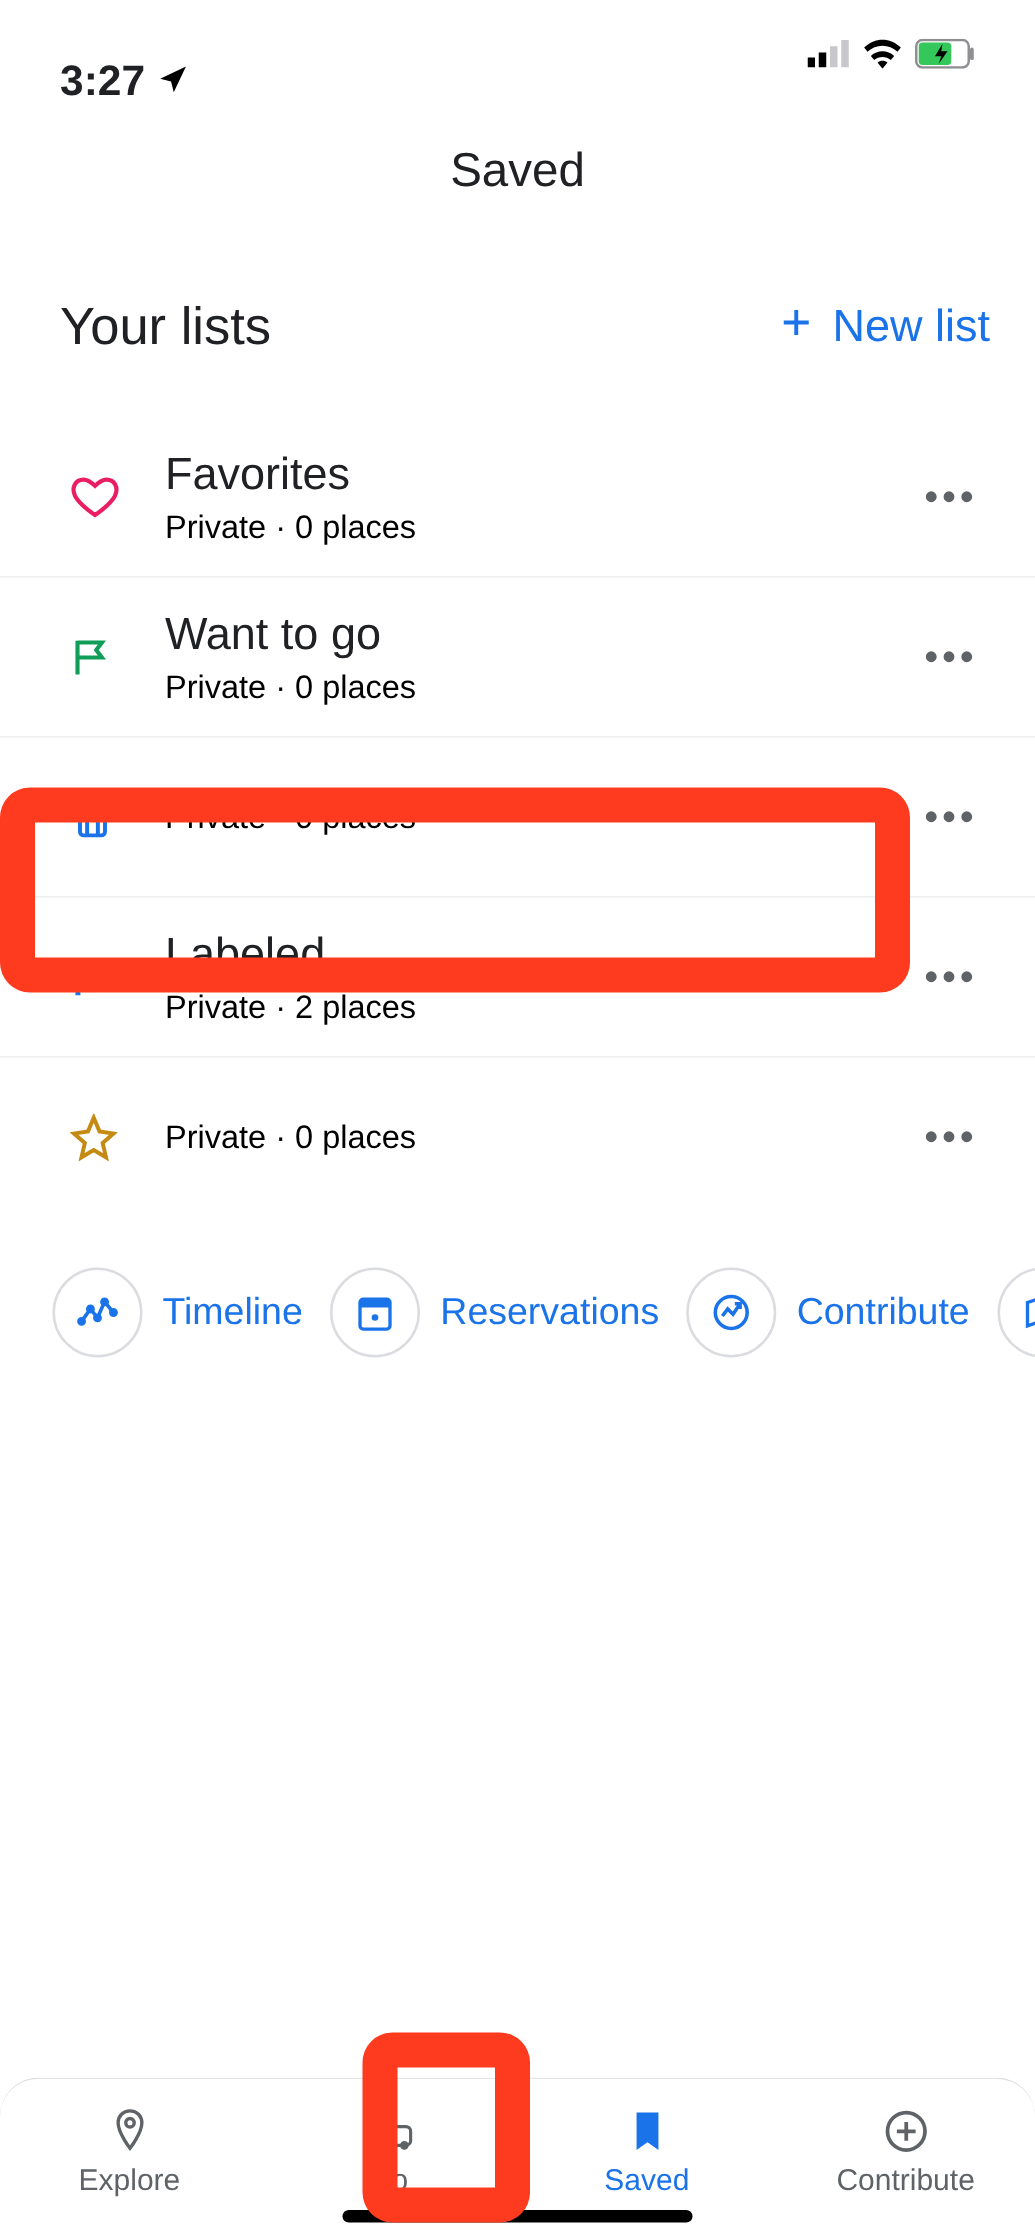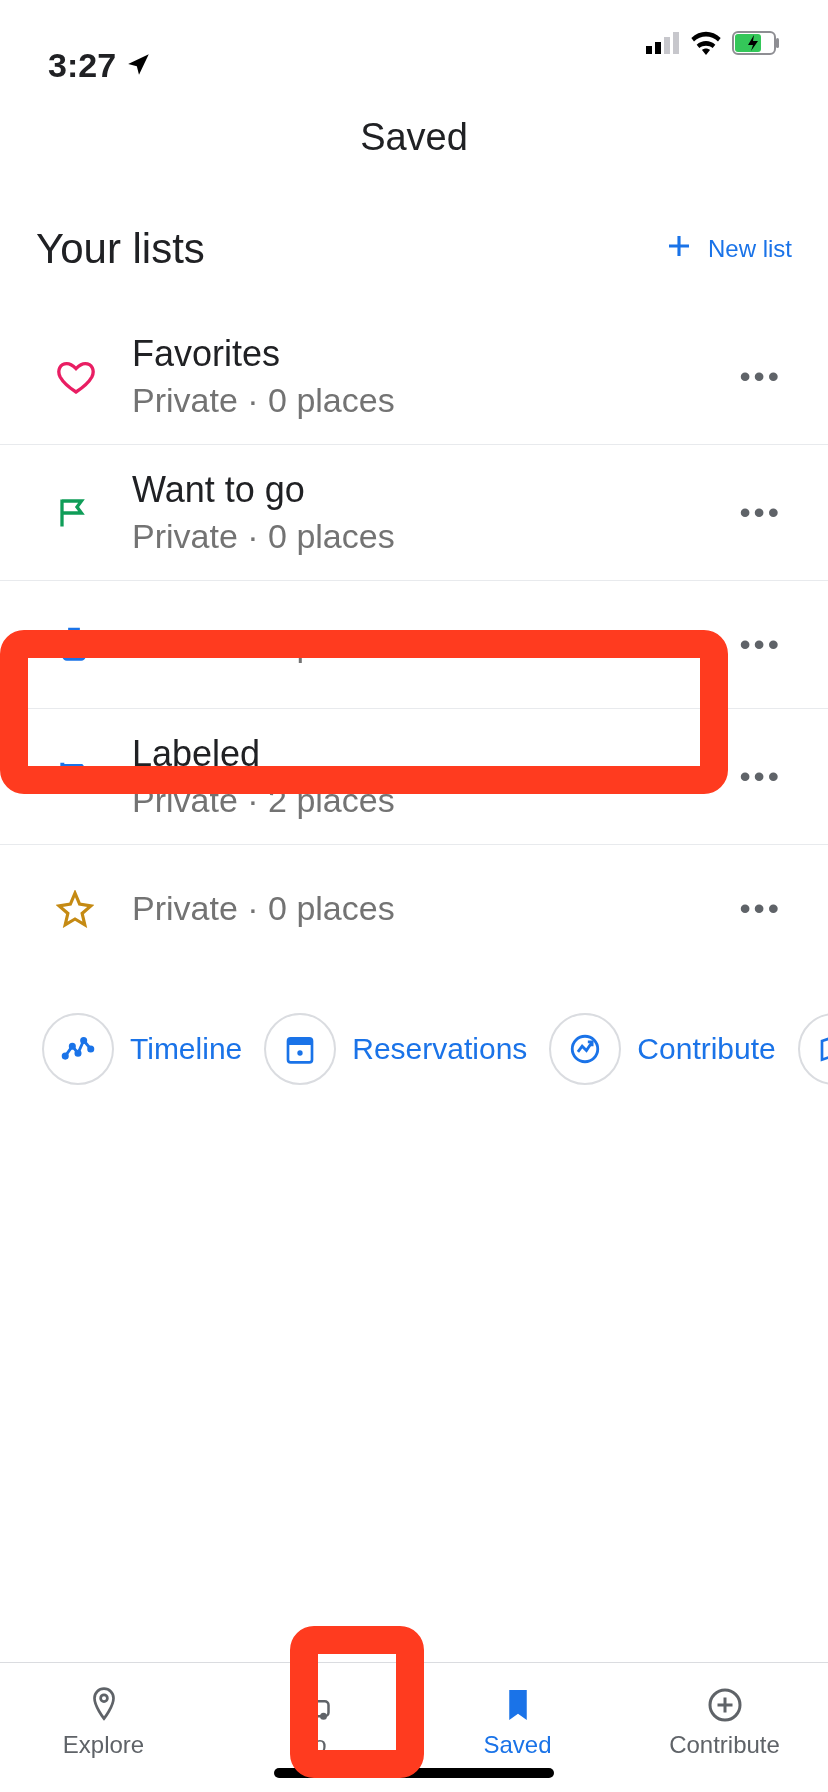--- a/index.html
+++ b/index.html
@@ -46,31 +46,31 @@
   }
 
   
   .section-header {
     display: flex;
     align-items: center;
     justify-content: space-between;
     padding: 20px 36px 36px 36px;
   }
   .section-header h2 {
-    margin: 0;
+    margin: 12px;
     font-size: 42px;
     font-weight: 500;
     color: #202124;
   }
   .new-list-btn {
     display: flex;
     align-items: center;
     gap: 14px;
     color: #1a73e8;
-    font-size: 24px;
+    font-size: 36px;
     font-weight: 500;
     background: none;
     border: none;
     cursor: pointer;
     padding: 4px 0;
   }
 
   
   .list-container { }
   .list-row {
@@ -95,22 +95,22 @@
     flex-direction: column;
     gap: 6px;
     padding-left: 4px;
   }
   .list-title {
     font-size: 36px;
     font-weight: 400;
     color: #202124;
   }
   .list-sub {
-    font-size: 34px;
-    color: #737373;
+    font-size: 26px;
+    color: #000000;
   }
   .list-more {
     color: #5f6368;
     font-size: 32px;
     padding: 10px;
     background: none;
     border: none;
     cursor: pointer;
     letter-spacing: 3px;
   }
@@ -169,20 +169,21 @@
   .tab-bar {
     position: absolute;
     bottom: 0;
     left: 0;
     right: 0;
     height: 130px;
     border-top: 1px solid #dadce0;
     display: flex;
     background: #fff;
     padding-bottom: 20px;
+    border-radius: 31px;
   }
   .tab-item {
     flex: 1;
     display: flex;
     flex-direction: column;
     align-items: center;
     justify-content: center;
     gap: 6px;
     color: #5f6368;
     font-size: 24px;

